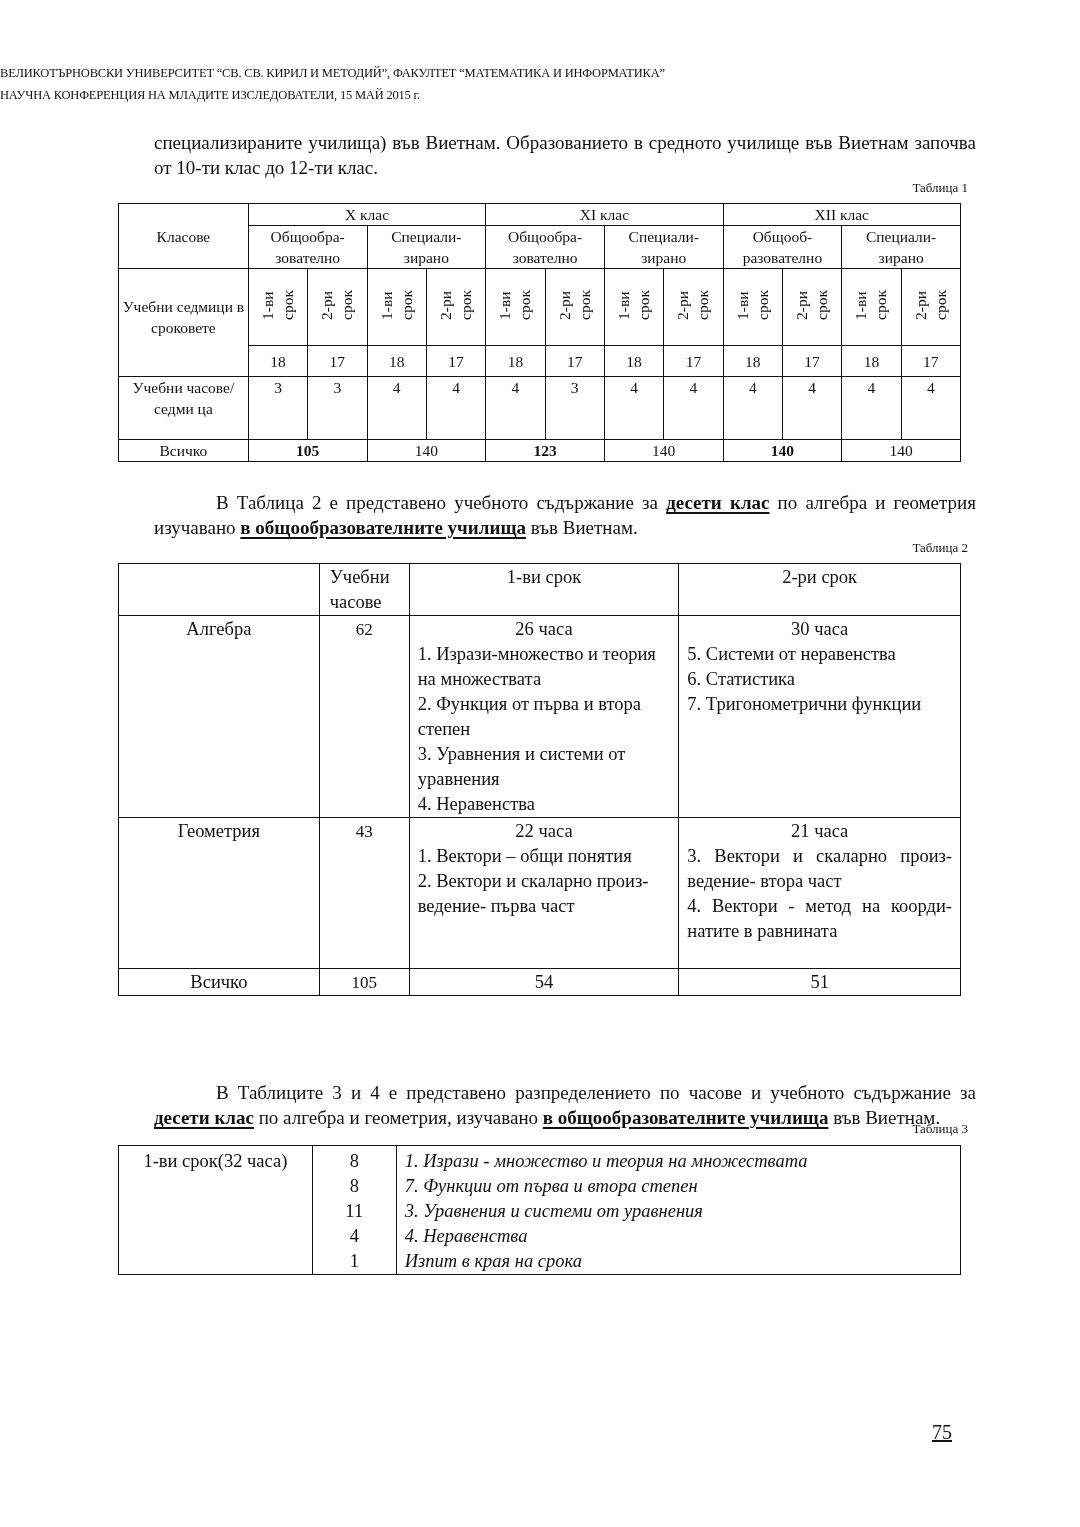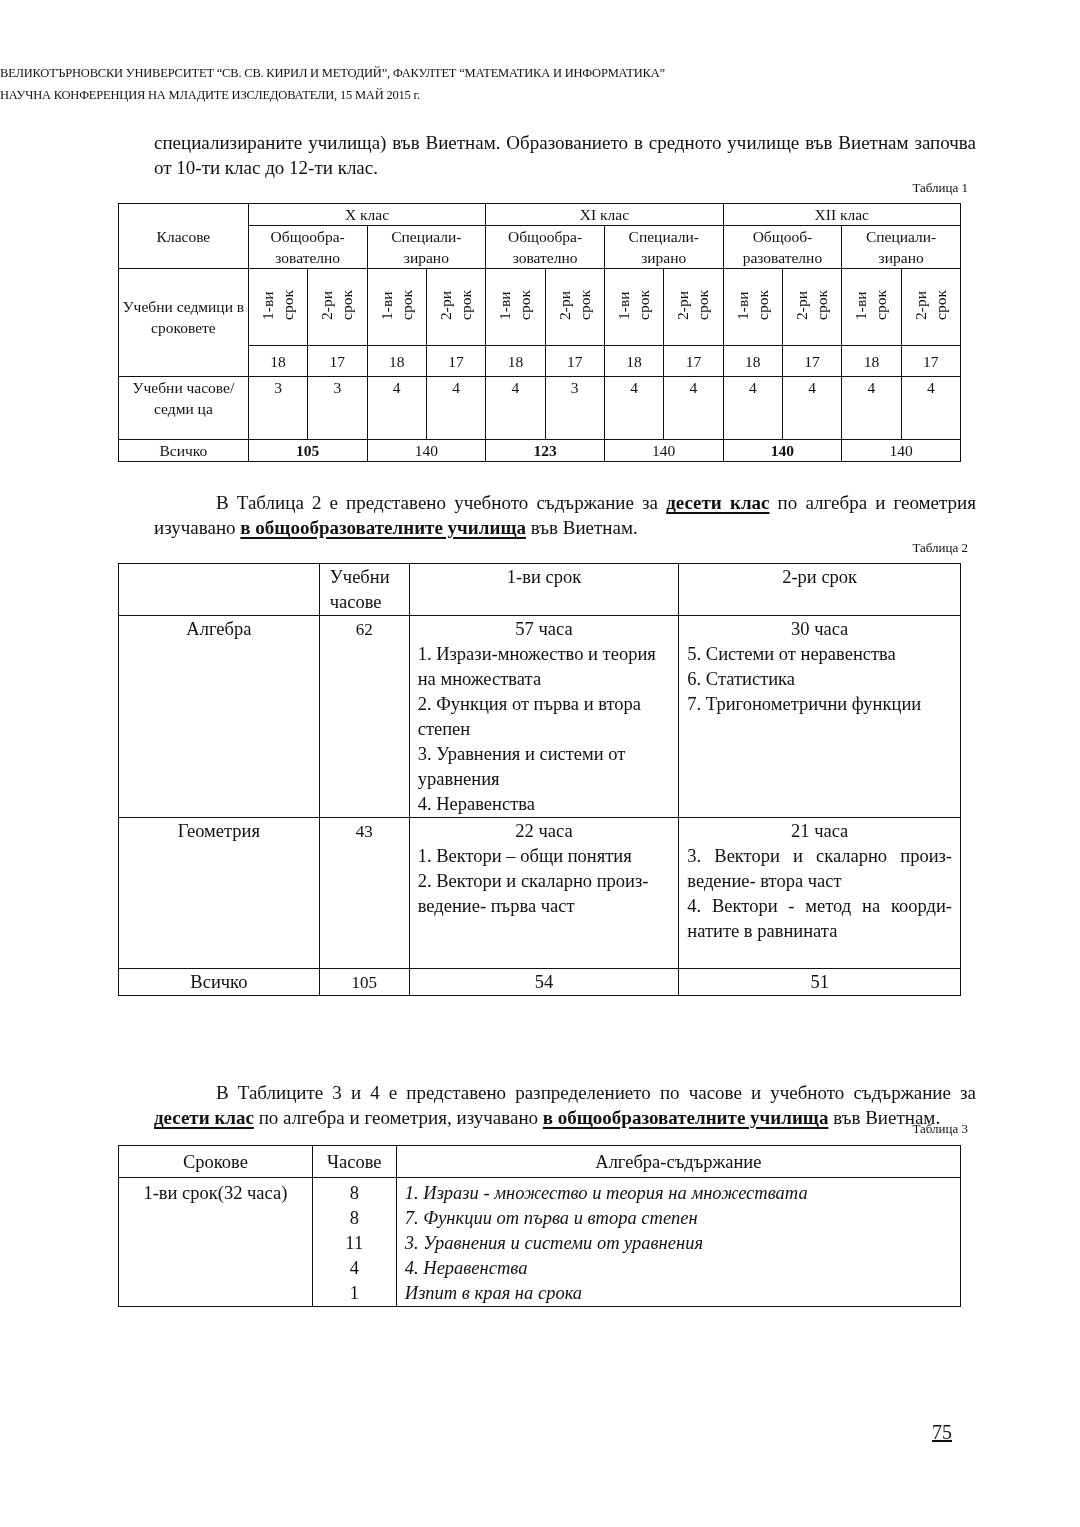--- a/index.html
+++ b/index.html
@@ -148,21 +148,21 @@
       <tr style="height:51px">
     <td></td>
     <td style="text-align:left; padding-left:10px">Учебни часове</td>
     <td>1-ви срок</td>
     <td>2-ри срок</td>
   </tr>
   <tr style="height:201px">
     <td>Алгебра</td>
     <td class="num">62</td>
     <td>
-      <div>57 часа</div>
+      <div>26 часа</div>
       <span class="lst">1. Изрази-множество и теория на множествата</span>
       <span class="lst">2. Функция от първа и втора степен</span>
       <span class="lst">3. Уравнения и системи от уравнения</span>
       <span class="lst">4. Неравенства</span>
     </td>
     <td>
       <div>30 часа</div>
       <span class="lst">5. Системи от неравенства</span>
       <span class="lst">6. Статистика</span>
       <span class="lst">7. Тригонометрични функции</span>
@@ -195,25 +195,20 @@
 
 <div class="cap" style="top:1121px;">Таблица 3</div>
 
 <table id="t3">
   <colgroup>
     <col style="width:194px">
       <col style="width:84px">
       <col style="width:565px">
   </colgroup>
   <tbody>
-      <tr style="height:32px">
-    <td style="vertical-align:middle">Срокове</td>
-    <td style="vertical-align:middle">Часове</td>
-    <td style="vertical-align:middle">Алгебра-съдържание</td>
-  </tr>
   <tr>
     <td style="padding-top:3px">1-ви срок(32 часа)</td>
     <td style="padding-top:3px">
       <div>8</div>
       <div>8</div>
       <div>11</div>
       <div>4</div>
       <div>1</div>
     </td>
     <td class="left" style="padding-top:3px">

